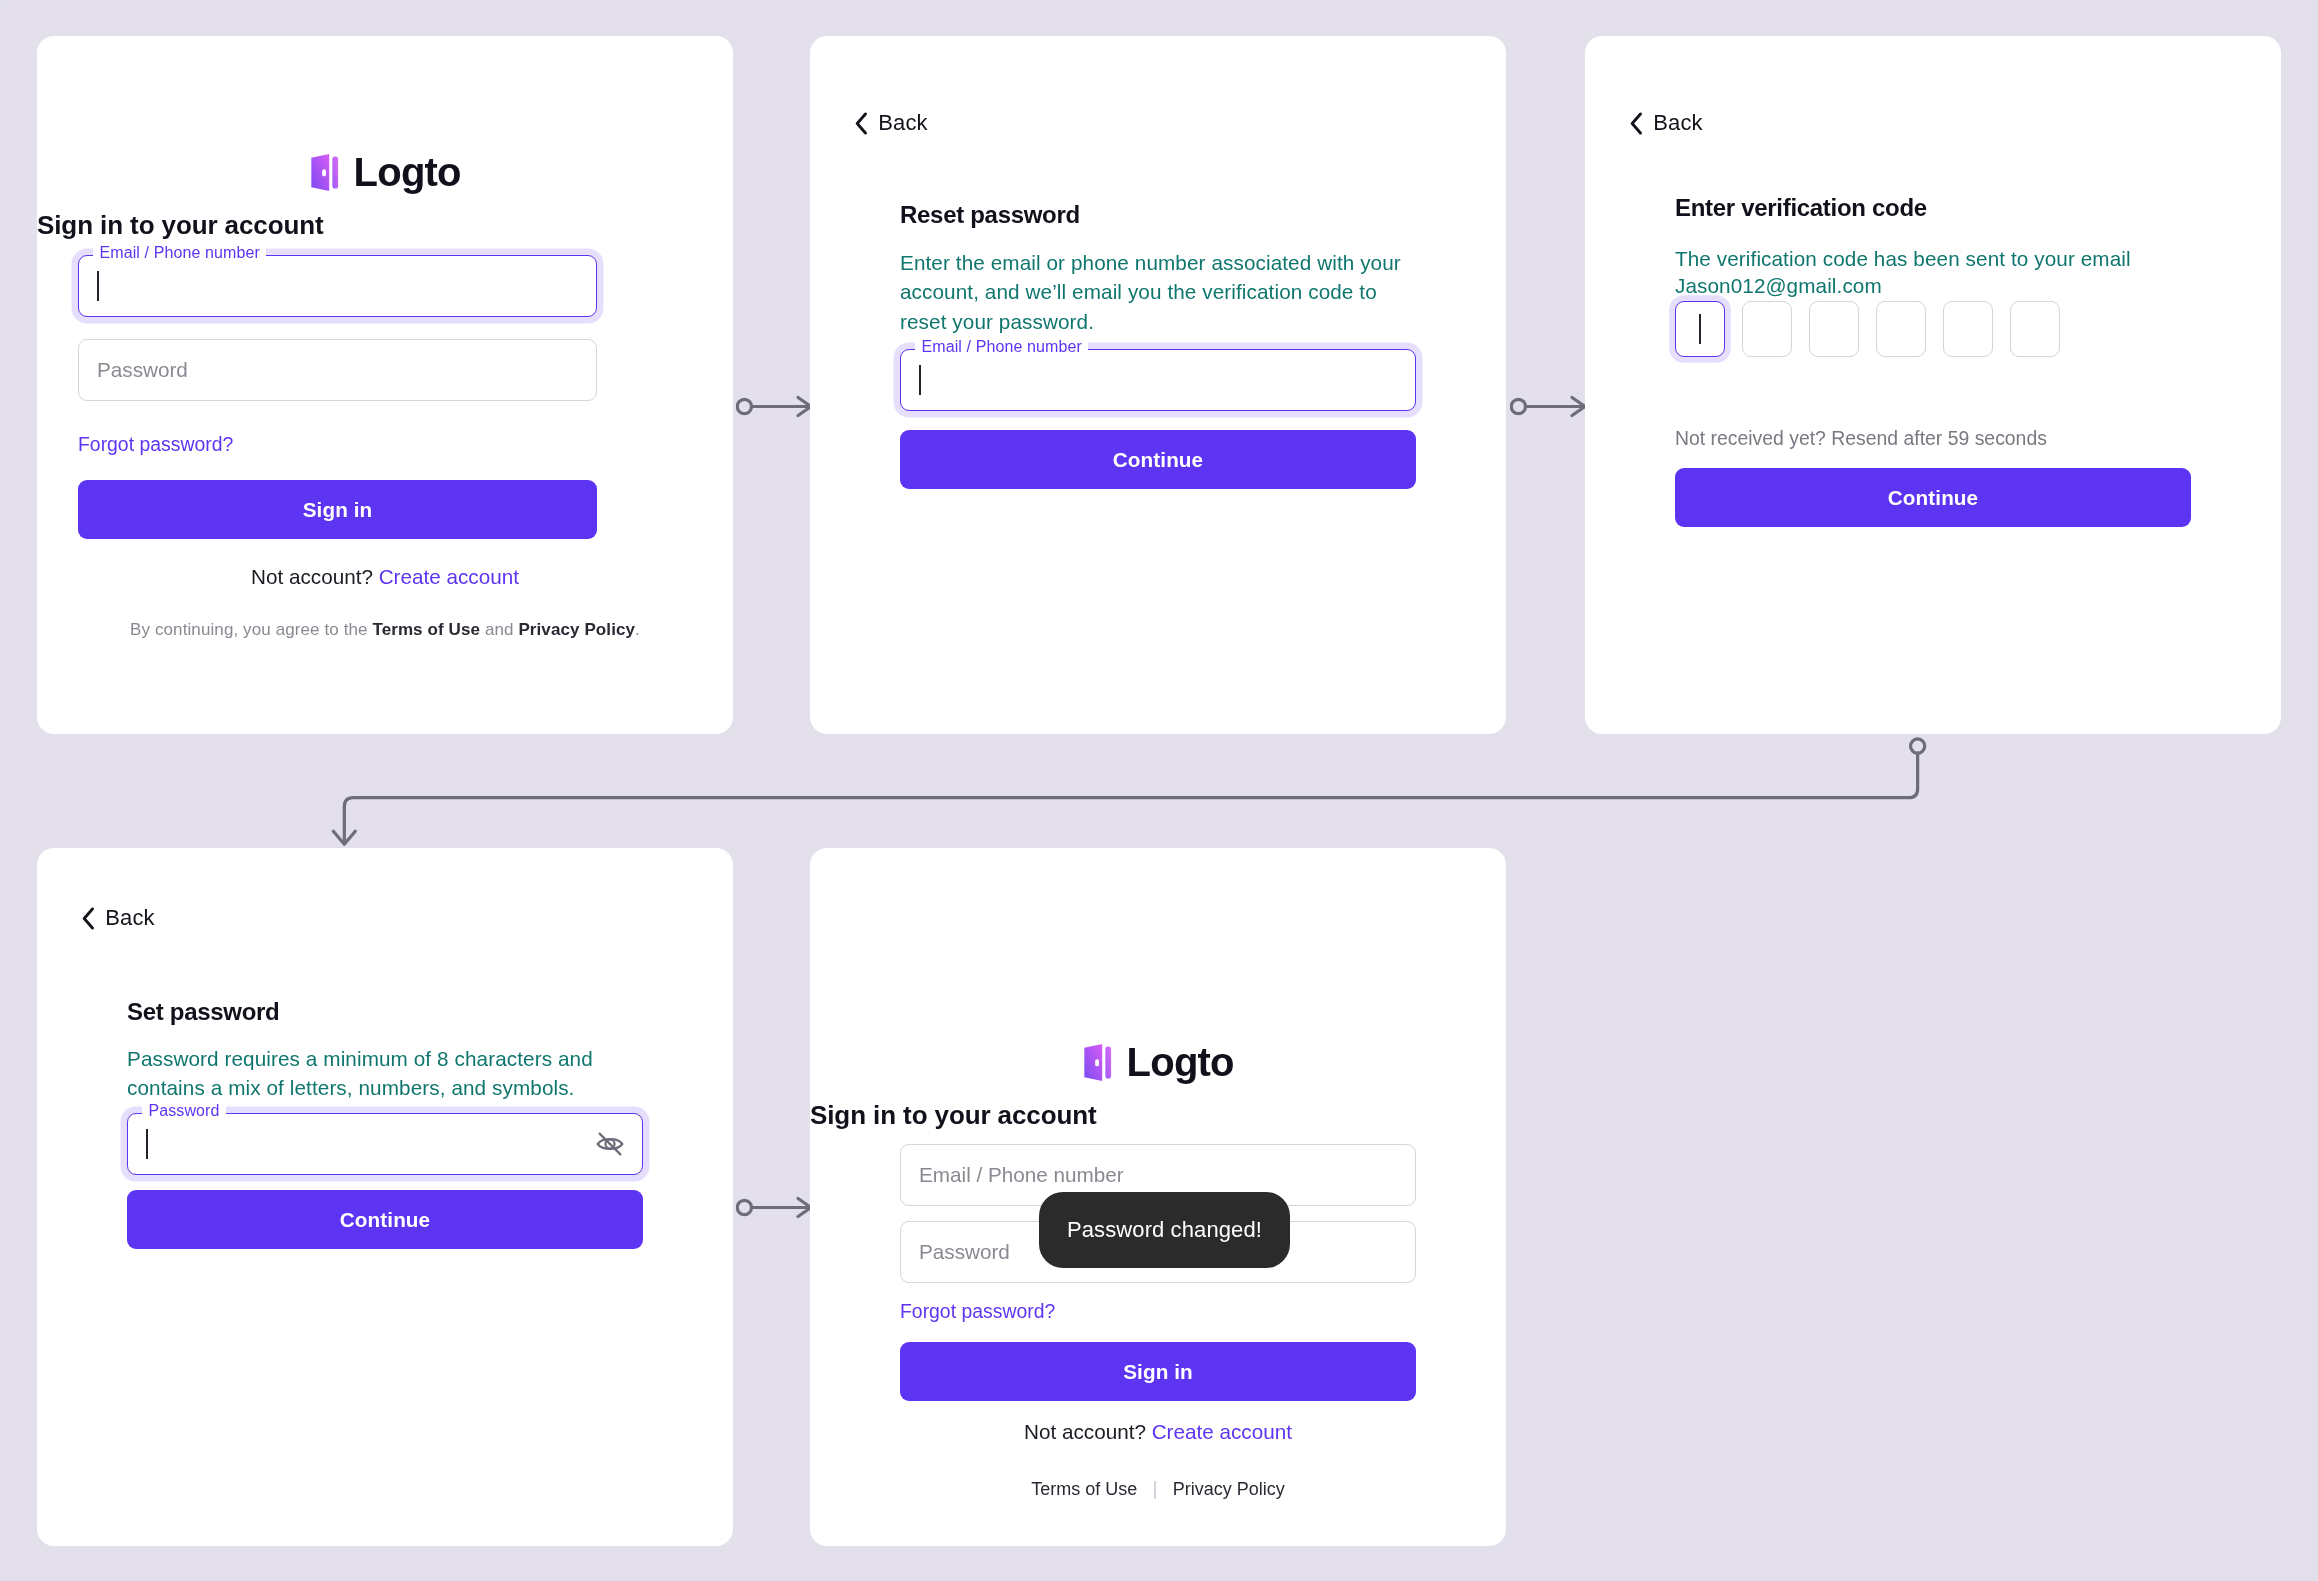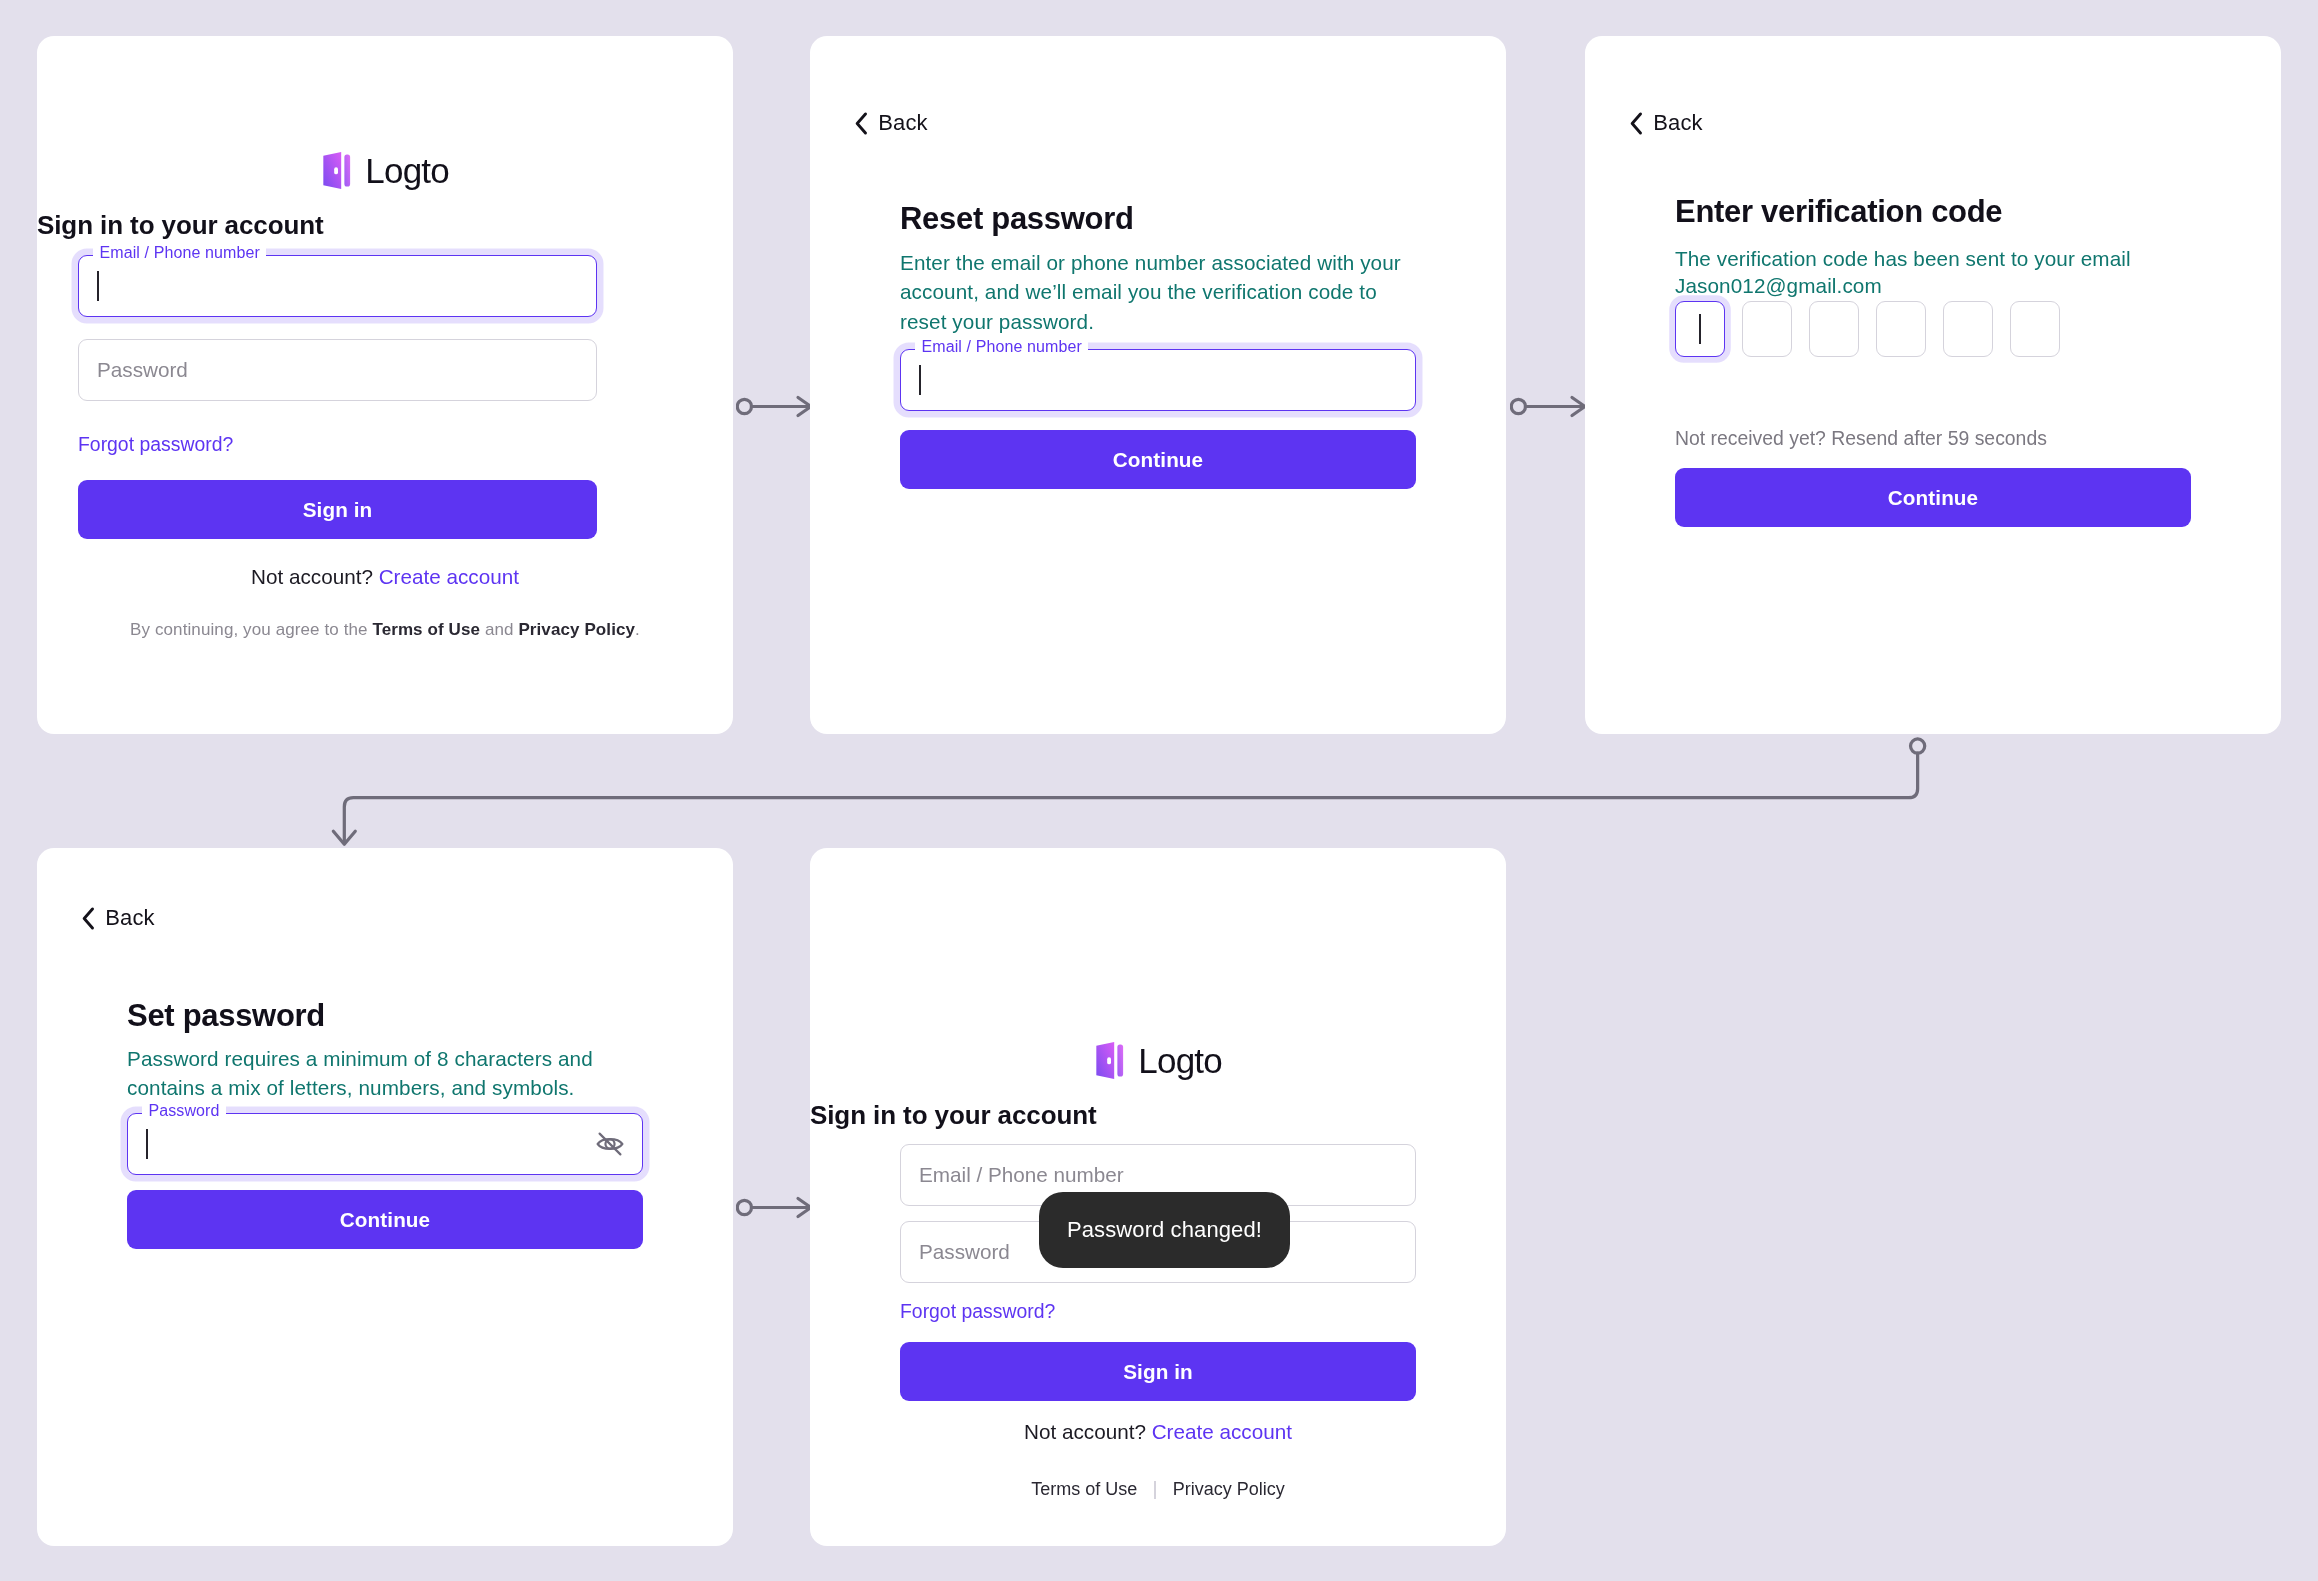--- a/index.html
+++ b/index.html
@@ -33,31 +33,31 @@
     letter-spacing: 0.1px;
   }
   .back svg { display: block; }
 
   
   .logo-row {
     display: flex; align-items: center; justify-content: center; gap: 10.3px;
   }
   .logo-mark { display: block; }
   .logo-word {
-    font-size: 35px; font-weight: 400; color: #12101a;
+    font-size: 40px; font-weight: 700; color: #12101a;
     letter-spacing: -0.8px; line-height: 1;
   }
 
   .headline-center {
     text-align: left;
     font-size: 26px; font-weight: 700; color: #12101a;
     letter-spacing: -0.1px;
   }
   .headline-left {
-    font-size: 31px; font-weight: 700; color: #12101a;
+    font-size: 24px; font-weight: 700; color: #12101a;
     letter-spacing: -0.3px;
   }
   .subtext {
     font-size: 20.7px; color: #0f766e; line-height: 1.42;
     letter-spacing: 0.1px;
   }
 
   
   .field {
     position: absolute;

